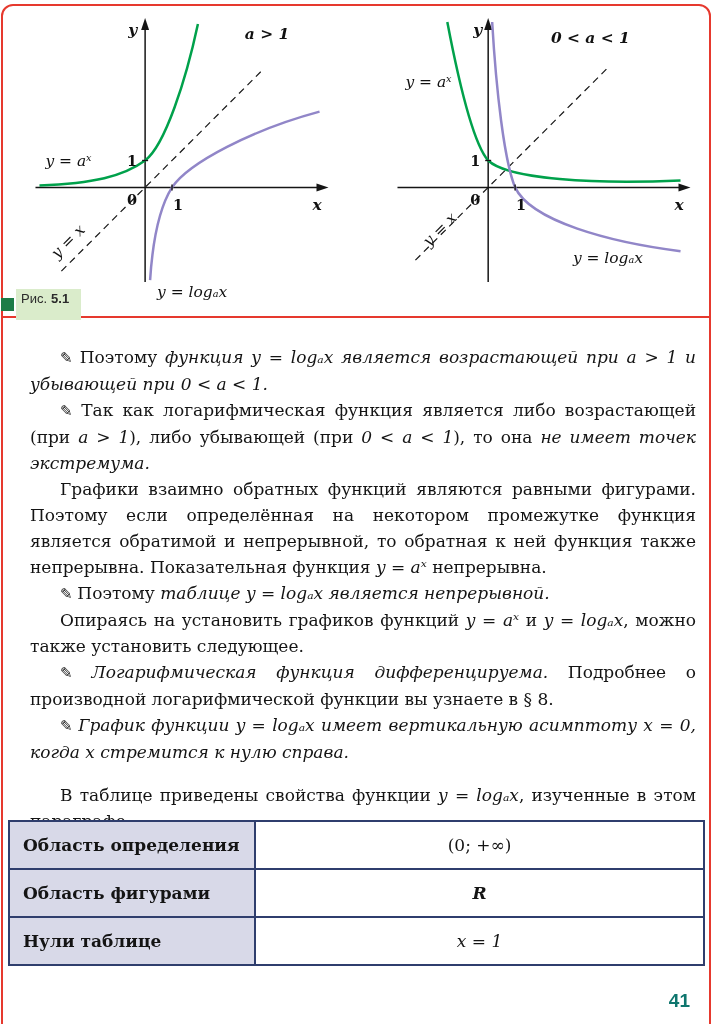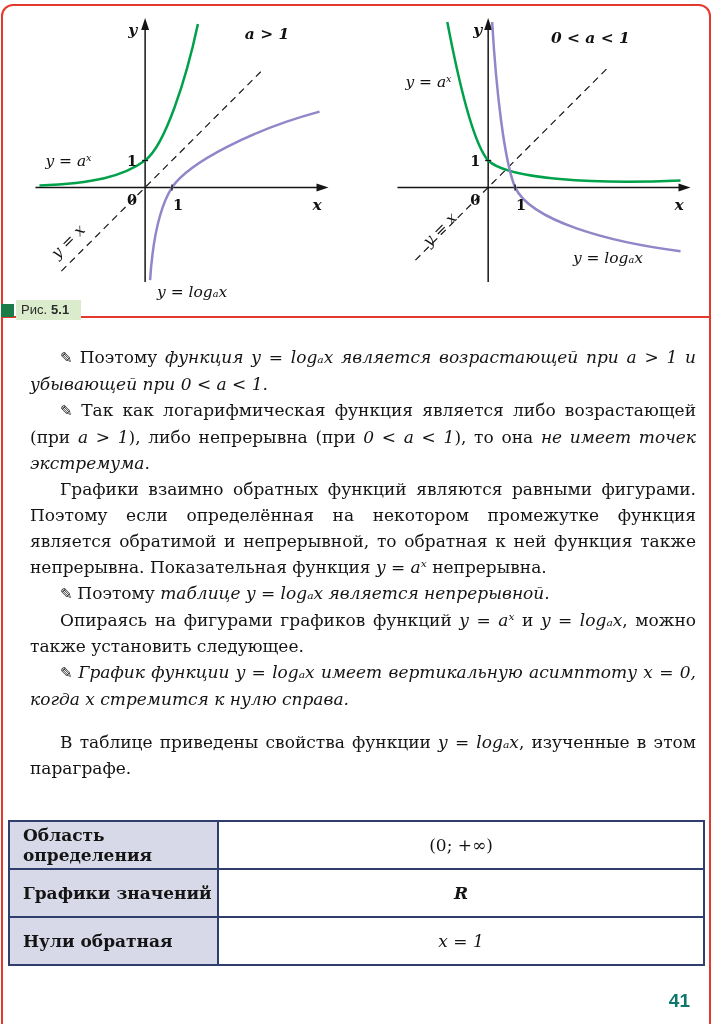--- a/index.html
+++ b/index.html
@@ -36,42 +36,42 @@
   text.italic { font-style:italic; font-size:15.5px; }
   text.num { font-weight:bold; }
   text.case { font-weight:bold; font-style:italic; font-size:15.5px; }
   .exp-color { fill:#00a14b; }
   .log-color { fill:#8d82c7; }
 
   
   .figure-caption { position:absolute; left:-2px; bottom:-4px; display:flex; align-items:center; }
   .caption-square { width:13px; height:13px; background:#1c7c47; margin-right:2px; }
   .caption-label {
-    background:#daeccb; padding:2px 12px 3px 5px;
+    background:#daeccb; padding:2px 12px 14px 5px;
     font-family:"Liberation Sans","DejaVu Sans",sans-serif; font-size:13px; color:#2b2b2b;
   }
   .caption-number { font-weight:bold; margin-left:4px; }
 
   
   .body-text { position:absolute; top:344px; left:30px; right:16px; }
   .para {
     font-size:17px; line-height:26px; text-align:justify; text-indent:30px; color:#141414;
   }
   .para.spaced { margin-top:17px; }
   .seg-italic { font-style:italic; }
   .seg-normal { font-style:normal;margin-top:40px; }
   .seg-bullet { font-style:normal; font-size:15px; }
 
   
   .props-table {
     position:absolute; top:820px; left:8px; width:697px;
     border-collapse:collapse; background:#fff;
   }
   .props-table td { border:2px solid #2f3e6d; height:48px; font-size:17px; vertical-align:middle; }
-  .cell-label { width:209px; background:#d8d9e8; font-weight:bold; padding-left:13px; }
+  .cell-label { width:246px; background:#d8d9e8; font-weight:bold; padding-left:13px; }
   .cell-value { text-align:center; }
   .vc-normal {}
   .vc-boldital { font-weight:bold; font-style:italic; font-size:18px; }
   .vc-italic { font-style:italic;margin-left:36px; }
 
   .page-number {
     position:absolute; right:22px; bottom:12px;
     font-family:"Liberation Sans","DejaVu Sans",sans-serif; font-weight:bold; font-size:19px; color:#0f766e;
   }
 </style>
@@ -130,39 +130,40 @@
     </div>
 
     <div class="figure-caption">
       <span class="caption-square"></span>
       <span class="caption-label"><span>Рис.</span><span class="caption-number">5.1</span></span>
     </div>
   </div>
 
   <div class="body-text">
       <p class="para"><span class="seg-bullet">✎ </span><span class="seg-normal">Поэтому </span><span class="seg-italic">функция y = logₐx является возрастающей при a &gt; 1 и убывающей при 0 &lt; a &lt; 1.</span></p>
-      <p class="para"><span class="seg-bullet">✎ </span><span class="seg-normal">Так как логарифмическая функция является либо возрастающей (при </span><span class="seg-italic">a &gt; 1</span><span class="seg-normal">), либо непрерывна (при </span><span class="seg-italic">0 &lt; a &lt; 1</span><span class="seg-normal">), то она </span><span class="seg-italic">не имеет точек экстремума.</span></p>
+      <p class="para"><span class="seg-bullet">✎ </span><span class="seg-normal">Так как логарифмическая функция является либо возрастающей (при </span><span class="seg-italic">a &gt; 1</span><span class="seg-normal">), либо убывающей (при </span><span class="seg-italic">0 &lt; a &lt; 1</span><span class="seg-normal">), то она </span><span class="seg-italic">не имеет точек экстремума.</span></p>
       <p class="para"><span class="seg-normal">Графики взаимно обратных функций являются равными фигурами. Поэтому если определённая на некотором промежутке функция является обратимой и непрерывной, то обратная к ней функция также непрерывна. Показательная функция </span><span class="seg-italic">y = aˣ</span><span class="seg-normal"> непрерывна.</span></p>
       <p class="para"><span class="seg-bullet">✎ </span><span class="seg-normal">Поэтому </span><span class="seg-italic">таблице y = logₐx является непрерывной.</span></p>
-      <p class="para"><span class="seg-normal">Опираясь на фигурами графиков функций </span><span class="seg-italic">y = aˣ</span><span class="seg-normal"> и </span><span class="seg-italic">y = logₐx</span><span class="seg-normal">, можно также установить следующее.</span></p>
+      <p class="para"><span class="seg-normal">Опираясь на установить графиков функций </span><span class="seg-italic">y = aˣ</span><span class="seg-normal"> и </span><span class="seg-italic">y = logₐx</span><span class="seg-normal">, можно также установить следующее.</span></p>
+      <p class="para"><span class="seg-bullet">✎ </span><span class="seg-italic">Логарифмическая функция дифференцируема.</span><span class="seg-normal"> Подробнее о производной логарифмической функции вы узнаете в § 8.</span></p>
       <p class="para"><span class="seg-bullet">✎ </span><span class="seg-italic">График функции y = logₐx имеет вертикальную асимптоту x = 0, когда x стремится к нулю справа.</span></p>
       <p class="para spaced"><span class="seg-normal">В таблице приведены свойства функции </span><span class="seg-italic">y = logₐx</span><span class="seg-normal">, изученные в этом параграфе.</span></p>
     </div>
 
   <table class="props-table">
     <tbody>
         <tr>
           <td class="cell-label">Область определения</td>
           <td class="cell-value vc-normal">(0; +∞)</td>
         </tr>
         <tr>
-          <td class="cell-label">Графики значений</td>
+          <td class="cell-label">Область фигурами</td>
           <td class="cell-value vc-boldital">R</td>
         </tr>
         <tr>
-          <td class="cell-label">Нули обратная</td>
+          <td class="cell-label">Нули таблице</td>
           <td class="cell-value vc-italic">x = 1</td>
         </tr>
       </tbody>
   </table>
 
   <div class="page-number">41</div>
 </div>
 
 </body></html>

